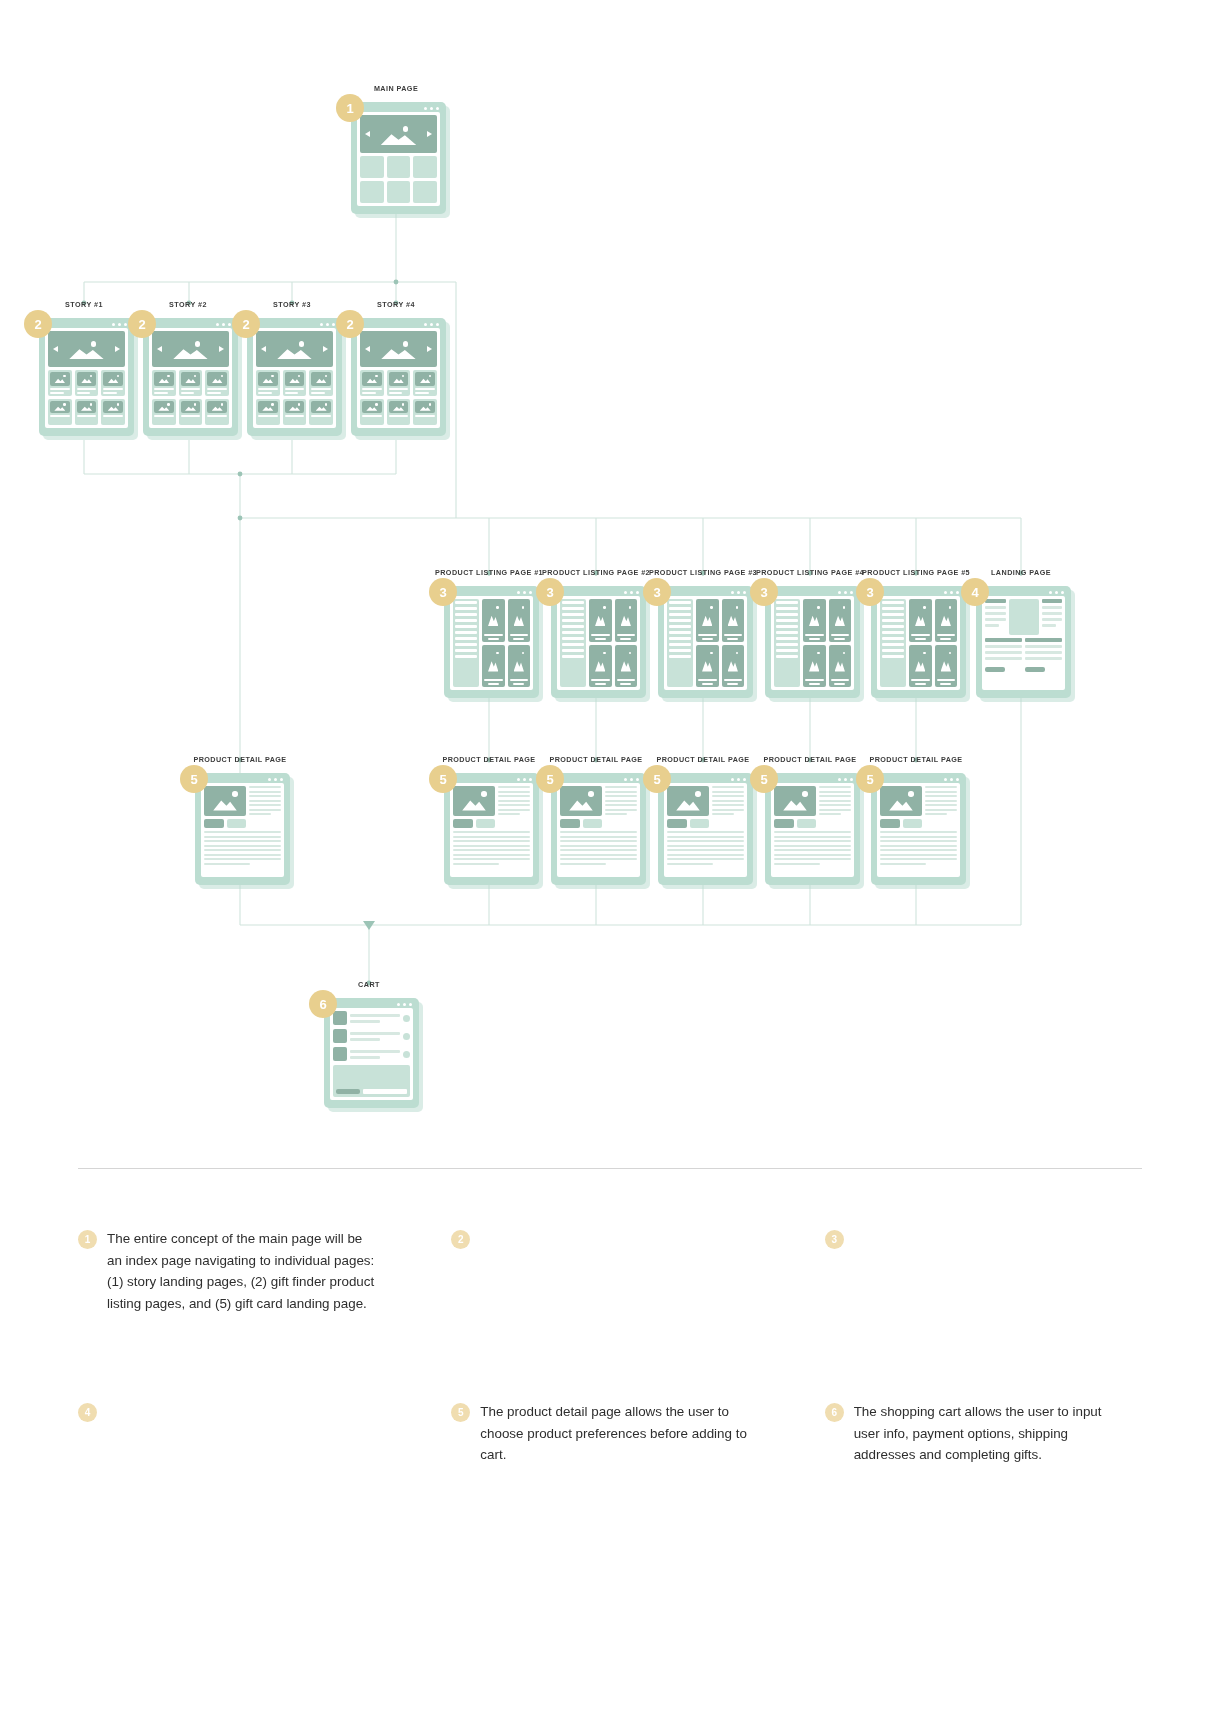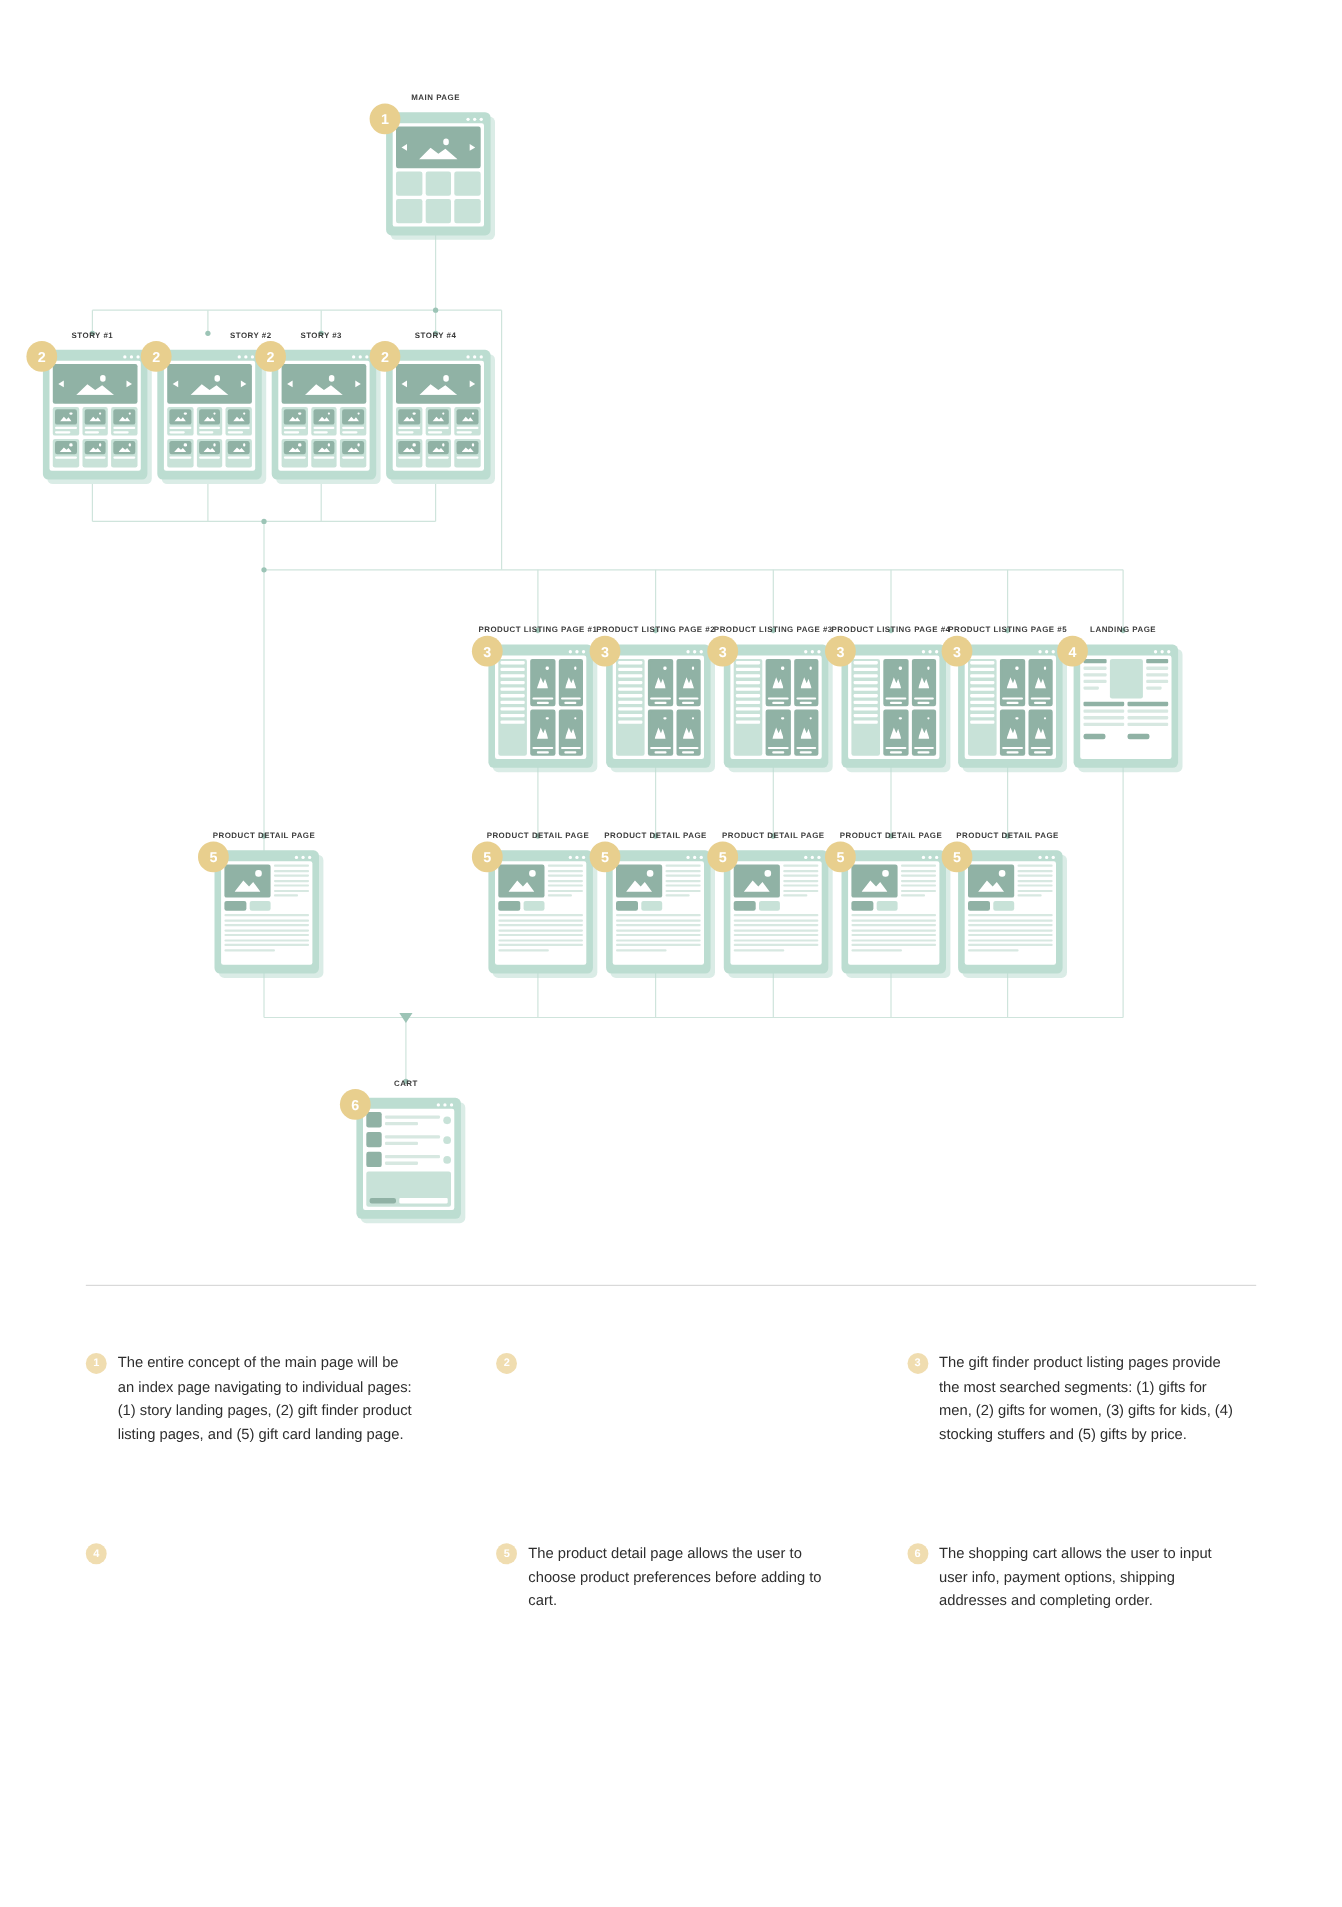--- a/index.html
+++ b/index.html
@@ -320,21 +320,21 @@
           <div class="scell f1">
               <div class="thumb" style="height:12px;"></div>
               <div class="ln w"></div>
             </div>
         </div>
       </div>
     </div>
   </div>
 
   <div class="node" style="left:137px; top:300px;">
-    <div class="node-label" style="top:0; left:51px;margin-left:40px;">STORY #2</div>
+    <div class="node-label" style="top:0; left:51px;">STORY #2</div>
     <div class="badge" style="left:-9px; top:10px;">2</div>
     <div class="card" style="left:6px; top:18px; width:95px; height:118px;">
       <div class="dots">
           <i></i>
           <i></i>
           <i></i>
         </div>
       <div class="screen">
         <div class="hero" style="height:36px;">
           <span class="arw l"></span>
@@ -1093,31 +1093,30 @@
       <div class="legend-badge">1</div>
       <div class="legend-text">The entire concept of the main page will be an index page navigating to individual pages: (1) story landing pages, (2) gift finder product listing pages, and (5) gift card landing page.</div>
     </div>
 
     <div class="legend-item">
       <div class="legend-badge">2</div>
     </div>
 
     <div class="legend-item">
       <div class="legend-badge">3</div>
-      <div class="legend-text">The gift finder product listing pages provide the most searched segments: (1) gifts for men, (2) gifts for women, (3) gifts for kids, (4) stocking stuffers and (5) gifts by price.</div>
     </div>
 
     <div class="legend-item">
       <div class="legend-badge">4</div>
     </div>
 
     <div class="legend-item">
       <div class="legend-badge">5</div>
       <div class="legend-text">The product detail page allows the user to choose product preferences before adding to cart.</div>
     </div>
 
     <div class="legend-item">
       <div class="legend-badge">6</div>
-      <div class="legend-text">The shopping cart allows the user to input user info, payment options, shipping addresses and completing order.</div>
+      <div class="legend-text">The shopping cart allows the user to input user info, payment options, shipping addresses and completing gifts.</div>
     </div>
 
   </div>
 </div>
 
 </body></html>

